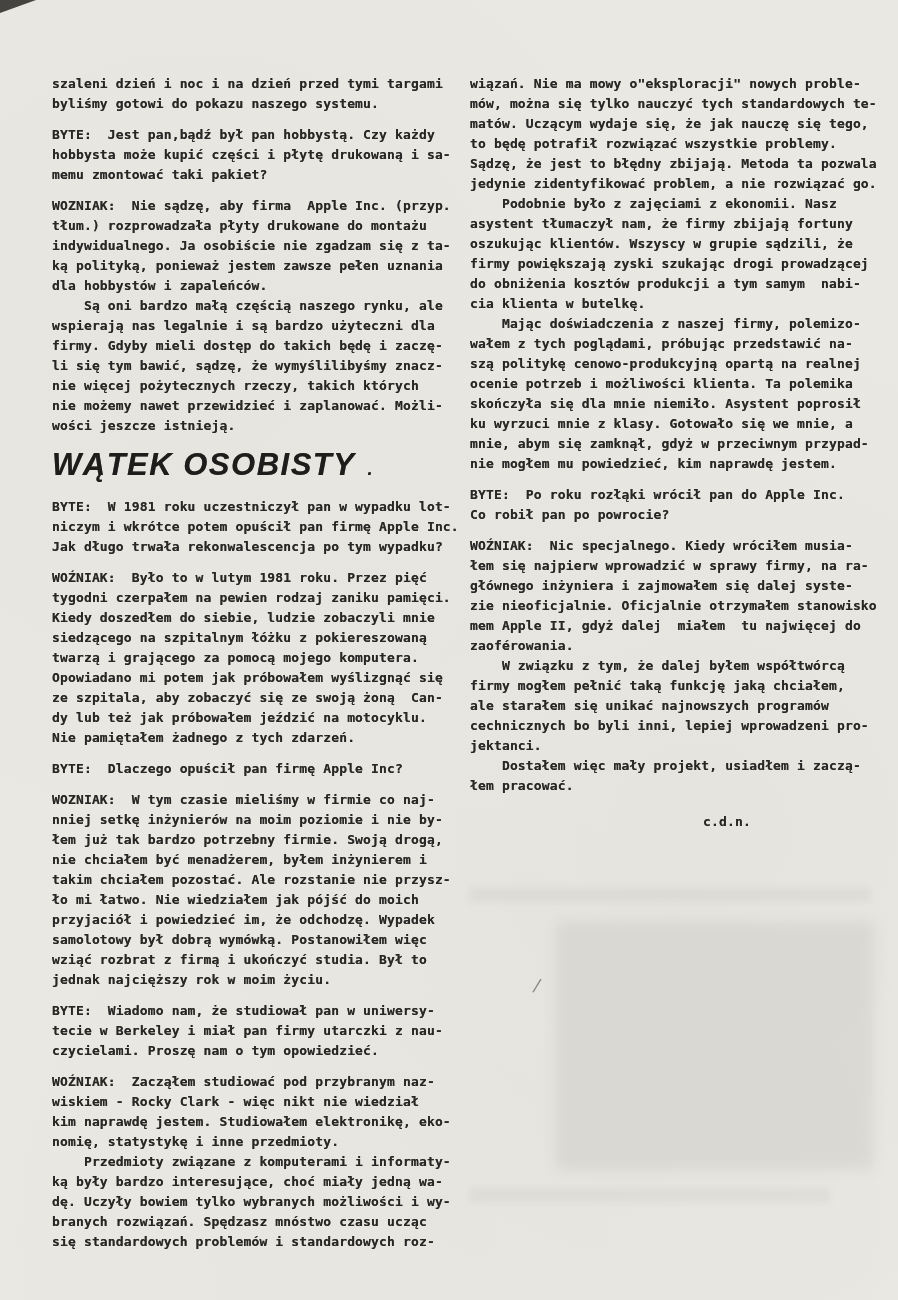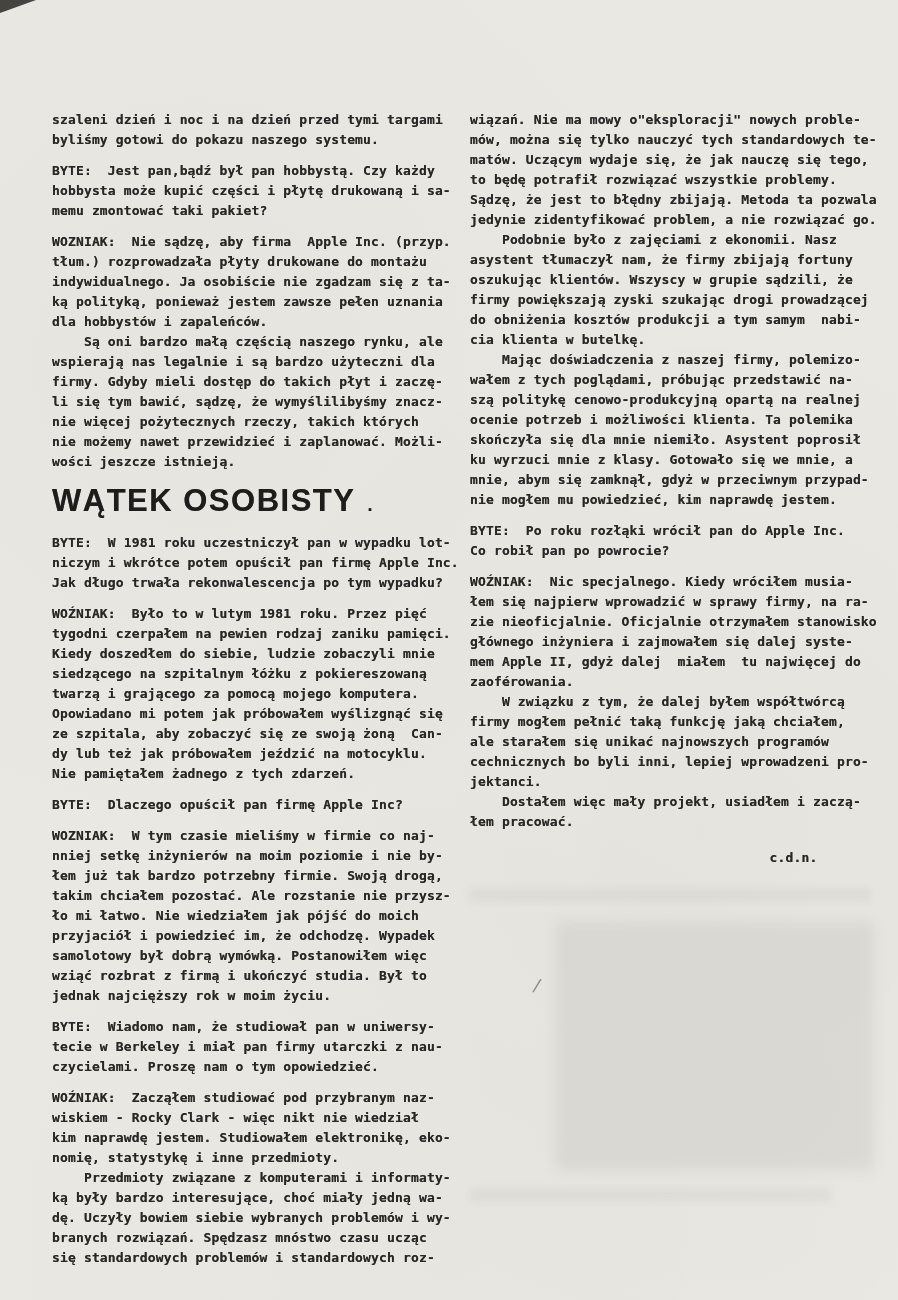--- a/index.html
+++ b/index.html
@@ -28,51 +28,51 @@
     filter:blur(7px);
     border-radius:4px;
   }
   .ghost-row1, .ghost-row2 {
     position:absolute; left:470px; width:400px; height:14px;
     background:rgba(170,168,160,0.14); filter:blur(3px);
   }
   .ghost-row1 { top:888px; }
   .ghost-row2 { top:1188px; width:360px; }
   .col {
-    position:absolute; top:74px;margin-top:36px;
+    position:absolute; top:74px;
   }
   .col-left  { left:52px;  width:414px; }
   .col-right { left:470px; width:414px; }
   .para { margin:0 0 11px 0; }
   .line {
     white-space:pre;
     font-size:13px;
     line-height:20px;
     letter-spacing:0.15px;
     font-weight:bold;
     color:#28272:5;
     color:#282725;
     text-shadow:0 0 0.5px rgba(45,44,42,0.65);
   }
   .doc-heading {
     font-family:"Liberation Sans","DejaVu Sans",sans-serif;
+    font-style:italic;
     font-weight:bold;
     font-size:31px;
     letter-spacing:1.5px;
     color:#1e1d1b;
     margin:9px 0 14px 0;
     text-shadow:0 0 0.5px rgba(30,29,27,0.6);
   }
   .stray-dot {
     font-size:18px; margin-left:12px; letter-spacing:0;
   }
   .cdn-line {
     margin-top:16px;
     padding-left:233px;
-    text-align:center;
   }
   .stray-slash {
     position:absolute; left:532px; top:975px;
     font-size:17px; color:rgba(70,68,64,0.55);
     transform:rotate(6deg);
     font-family:"DejaVu Sans Mono",monospace;
   }
 </style>
 </head>
 <body>
@@ -94,21 +94,21 @@
         <div class="line">memu zmontować taki pakiet?</div>
       </div>
       <div class="para">
         <div class="line">WOZNIAK:  Nie sądzę, aby firma  Apple Inc. (przyp.</div>
         <div class="line">tłum.) rozprowadzała płyty drukowane do montażu</div>
         <div class="line">indywidualnego. Ja osobiście nie zgadzam się z ta-</div>
         <div class="line">ką polityką, ponieważ jestem zawsze pełen uznania</div>
         <div class="line">dla hobbystów i zapaleńców.</div>
         <div class="line">    Są oni bardzo małą częścią naszego rynku, ale</div>
         <div class="line">wspierają nas legalnie i są bardzo użyteczni dla</div>
-        <div class="line">firmy. Gdyby mieli dostęp do takich płyt i zaczę-</div>
+        <div class="line">firmy. Gdyby mieli dostęp do takich będę i zaczę-</div>
         <div class="line">li się tym bawić, sądzę, że wymyślilibyśmy znacz-</div>
         <div class="line">nie więcej pożytecznych rzeczy, takich których</div>
         <div class="line">nie możemy nawet przewidzieć i zaplanować. Możli-</div>
         <div class="line">wości jeszcze istnieją.</div>
       </div>
       <div class="doc-heading"><span>WĄTEK OSOBISTY</span><span class="stray-dot">.</span></div>
       <div class="para">
         <div class="line">BYTE:  W 1981 roku uczestniczył pan w wypadku lot-</div>
         <div class="line">niczym i wkrótce potem opuścił pan firmę Apple Inc.</div>
         <div class="line">Jak długo trwała rekonwalescencja po tym wypadku?</div>
@@ -124,40 +124,41 @@
         <div class="line">dy lub też jak próbowałem jeździć na motocyklu.</div>
         <div class="line">Nie pamiętałem żadnego z tych zdarzeń.</div>
       </div>
       <div class="para">
         <div class="line">BYTE:  Dlaczego opuścił pan firmę Apple Inc?</div>
       </div>
       <div class="para">
         <div class="line">WOZNIAK:  W tym czasie mieliśmy w firmie co naj-</div>
         <div class="line">nniej setkę inżynierów na moim poziomie i nie by-</div>
         <div class="line">łem już tak bardzo potrzebny firmie. Swoją drogą,</div>
+        <div class="line">nie chciałem być menadżerem, byłem inżynierem i</div>
         <div class="line">takim chciałem pozostać. Ale rozstanie nie przysz-</div>
         <div class="line">ło mi łatwo. Nie wiedziałem jak pójść do moich</div>
         <div class="line">przyjaciół i powiedzieć im, że odchodzę. Wypadek</div>
         <div class="line">samolotowy był dobrą wymówką. Postanowiłem więc</div>
         <div class="line">wziąć rozbrat z firmą i ukończyć studia. Był to</div>
         <div class="line">jednak najcięższy rok w moim życiu.</div>
       </div>
       <div class="para">
         <div class="line">BYTE:  Wiadomo nam, że studiował pan w uniwersy-</div>
         <div class="line">tecie w Berkeley i miał pan firmy utarczki z nau-</div>
         <div class="line">czycielami. Proszę nam o tym opowiedzieć.</div>
       </div>
       <div class="para">
         <div class="line">WOŹNIAK:  Zacząłem studiować pod przybranym naz-</div>
         <div class="line">wiskiem - Rocky Clark - więc nikt nie wiedział</div>
         <div class="line">kim naprawdę jestem. Studiowałem elektronikę, eko-</div>
         <div class="line">nomię, statystykę i inne przedmioty.</div>
         <div class="line">    Przedmioty związane z komputerami i informaty-</div>
         <div class="line">ką były bardzo interesujące, choć miały jedną wa-</div>
-        <div class="line">dę. Uczyły bowiem siebie wybranych problemów i wy-</div>
+        <div class="line">dę. Uczyły bowiem tylko wybranych możliwości i wy-</div>
         <div class="line">branych rozwiązań. Spędzasz mnóstwo czasu ucząc</div>
         <div class="line">się standardowych problemów i standardowych roz-</div>
       </div>
     </div>
   <div class="col col-right">
       <div class="para">
         <div class="line">wiązań. Nie ma mowy o"eksploracji" nowych proble-</div>
         <div class="line">mów, można się tylko nauczyć tych standardowych te-</div>
         <div class="line">matów. Uczącym wydaje się, że jak nauczę się tego,</div>
         <div class="line">to będę potrafił rozwiązać wszystkie problemy.</div>
@@ -178,22 +179,22 @@
         <div class="line">mnie, abym się zamknął, gdyż w przeciwnym przypad-</div>
         <div class="line">nie mogłem mu powiedzieć, kim naprawdę jestem.</div>
       </div>
       <div class="para">
         <div class="line">BYTE:  Po roku rozłąki wrócił pan do Apple Inc.</div>
         <div class="line">Co robił pan po powrocie?</div>
       </div>
       <div class="para">
         <div class="line">WOŹNIAK:  Nic specjalnego. Kiedy wróciłem musia-</div>
         <div class="line">łem się najpierw wprowadzić w sprawy firmy, na ra-</div>
+        <div class="line">głównego inżyniera i zajmowałem się dalej syste-</div>
         <div class="line">zie nieoficjalnie. Oficjalnie otrzymałem stanowisko</div>
-        <div class="line">głównego inżyniera i zajmowałem się dalej syste-</div>
         <div class="line">mem Apple II, gdyż dalej  miałem  tu najwięcej do</div>
         <div class="line">zaoférowania.</div>
         <div class="line">    W związku z tym, że dalej byłem współtwórcą</div>
         <div class="line">firmy mogłem pełnić taką funkcję jaką chciałem,</div>
         <div class="line">ale starałem się unikać najnowszych programów</div>
         <div class="line">cechnicznych bo byli inni, lepiej wprowadzeni pro-</div>
         <div class="line">jektanci.</div>
         <div class="line">    Dostałem więc mały projekt, usiadłem i zaczą-</div>
         <div class="line">łem pracować.</div>
       </div>

